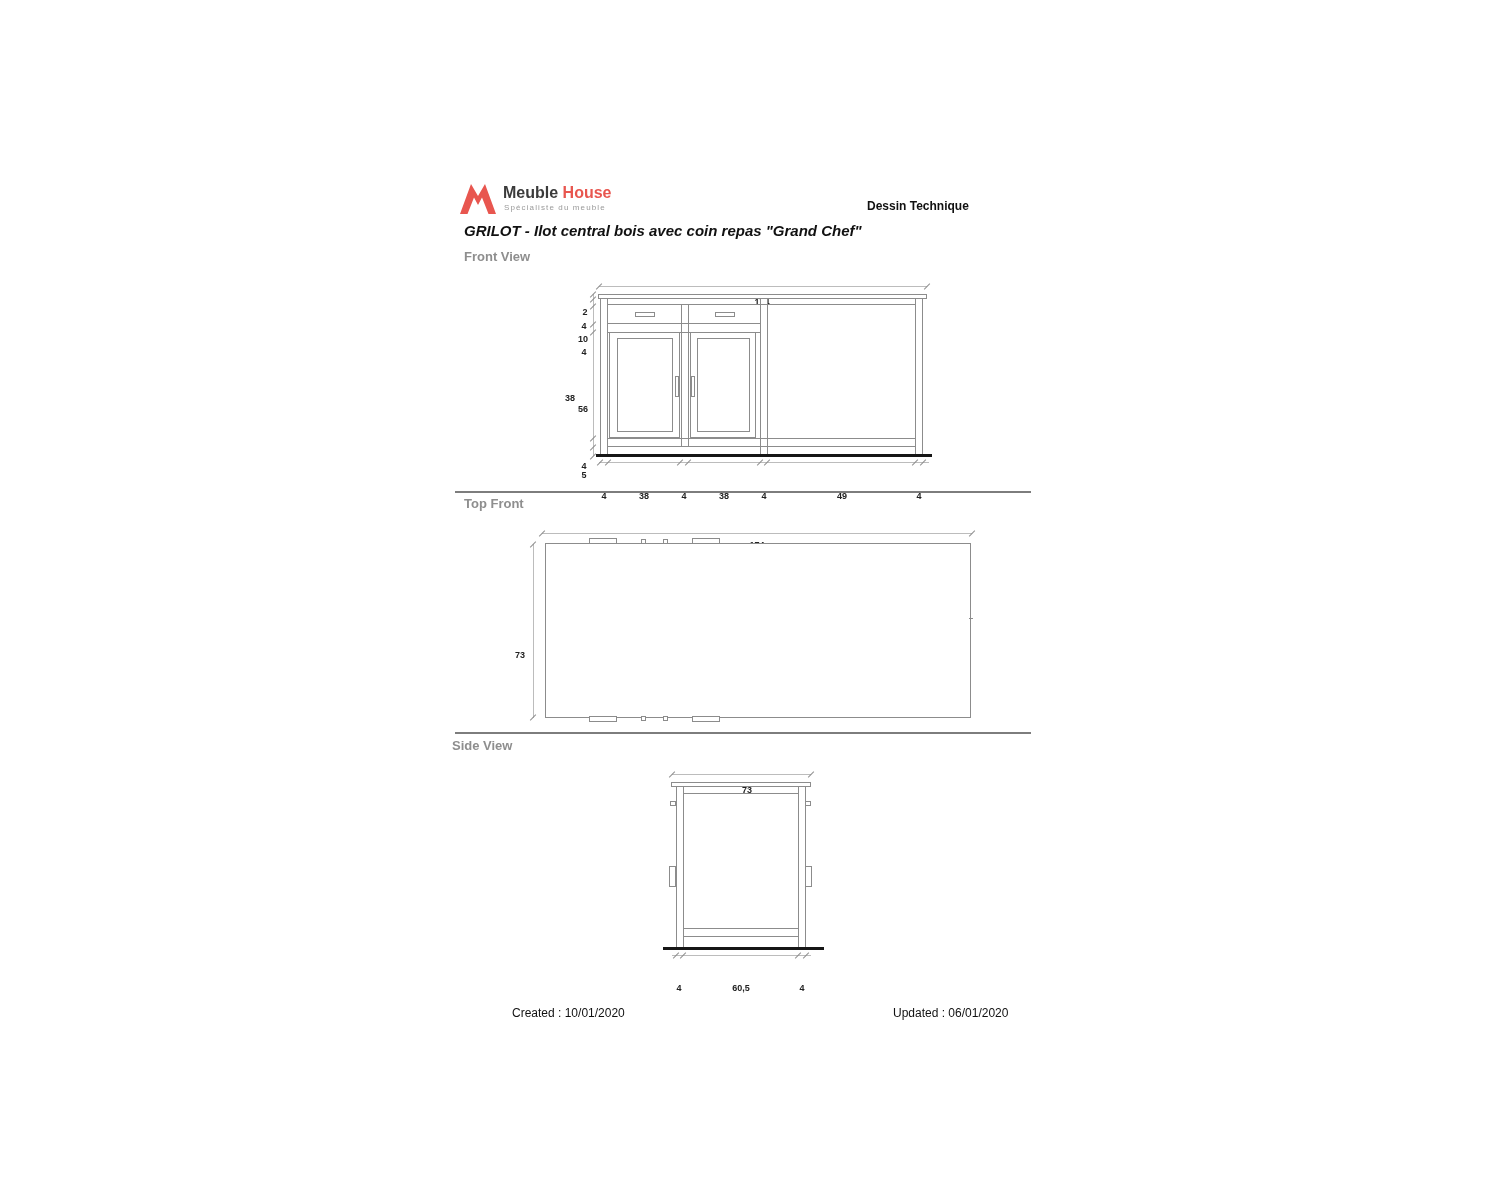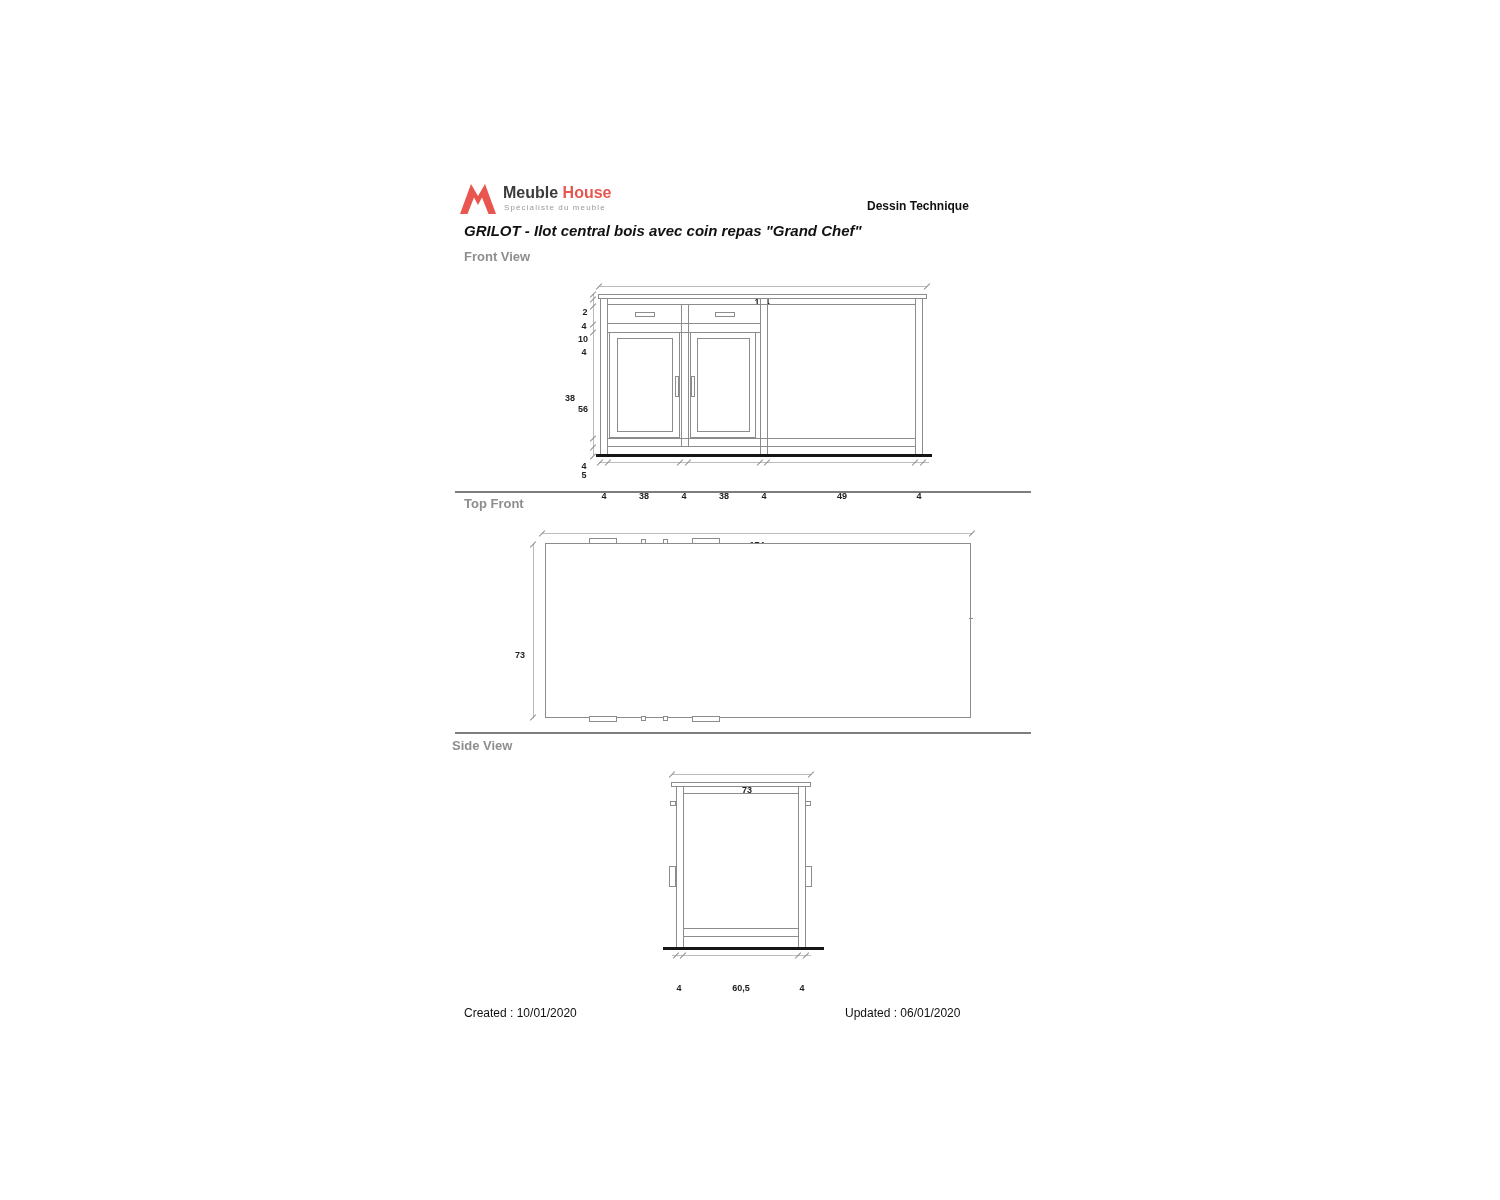--- a/index.html
+++ b/index.html
@@ -15,21 +15,21 @@
   .tick{position:absolute;width:8px;height:1px;background:#8f8f8f;transform:rotate(-45deg);}
   .dlab{position:absolute;font-size:9px;font-weight:bold;color:#222;transform:translate(-50%,-50%);white-space:nowrap;margin-top:24px;}
   .seclab{position:absolute;font-size:13px;font-weight:bold;color:#8e8e8e;}
   .sep{position:absolute;height:2px;background:#7d7d7d;}
   
   .brand{position:absolute;left:503px;top:184px;font-size:16px;font-weight:bold;color:#3b3b3b;}
   .brand .accent{color:#e8564f;}
   .tagline{position:absolute;left:504px;top:203px;font-size:8px;color:#9a9a9a;letter-spacing:0.14em;}
   .doctype{position:absolute;left:867px;top:199px;font-size:12px;font-weight:bold;color:#111;}
   .title{position:absolute;left:464px;top:222px;font-size:15px;font-weight:bold;font-style:italic;color:#111;text-align:right;}
-  .footer-text{position:absolute;font-size:12px;color:#111;}
+  .footer-text{position:absolute;font-size:12px;color:#111;margin-left:48px;}
 </style>
 </head>
 <body>
 
 <div id="page">
 
   <svg style="position:absolute;left:458px;top:180px" width="40" height="36" viewBox="0 0 40 36">
     <path d="M2,34 L13,4 L20,16 L27,4 L38,34 L30.5,34 L24,17.5 L20,25 L16,17.5 L9.5,34 Z" fill="#e8564f"></path>
   </svg>
   <div class="brand">

